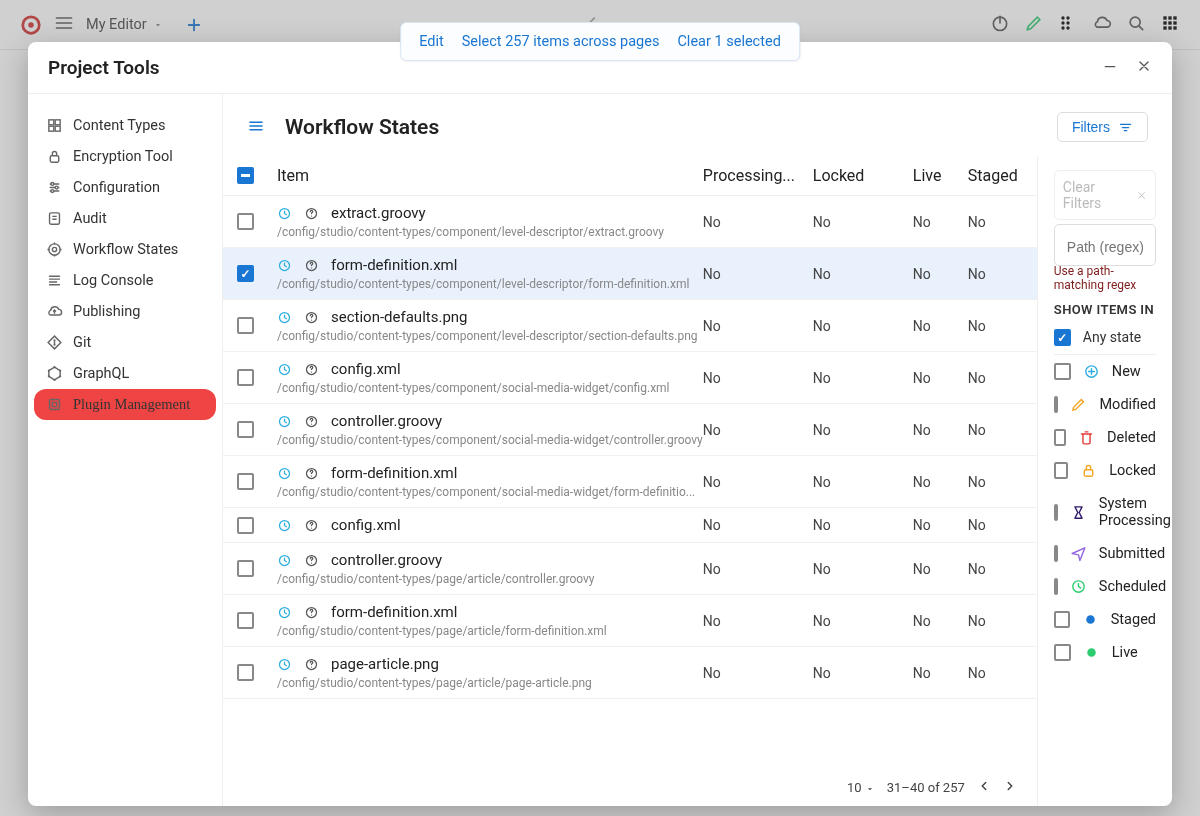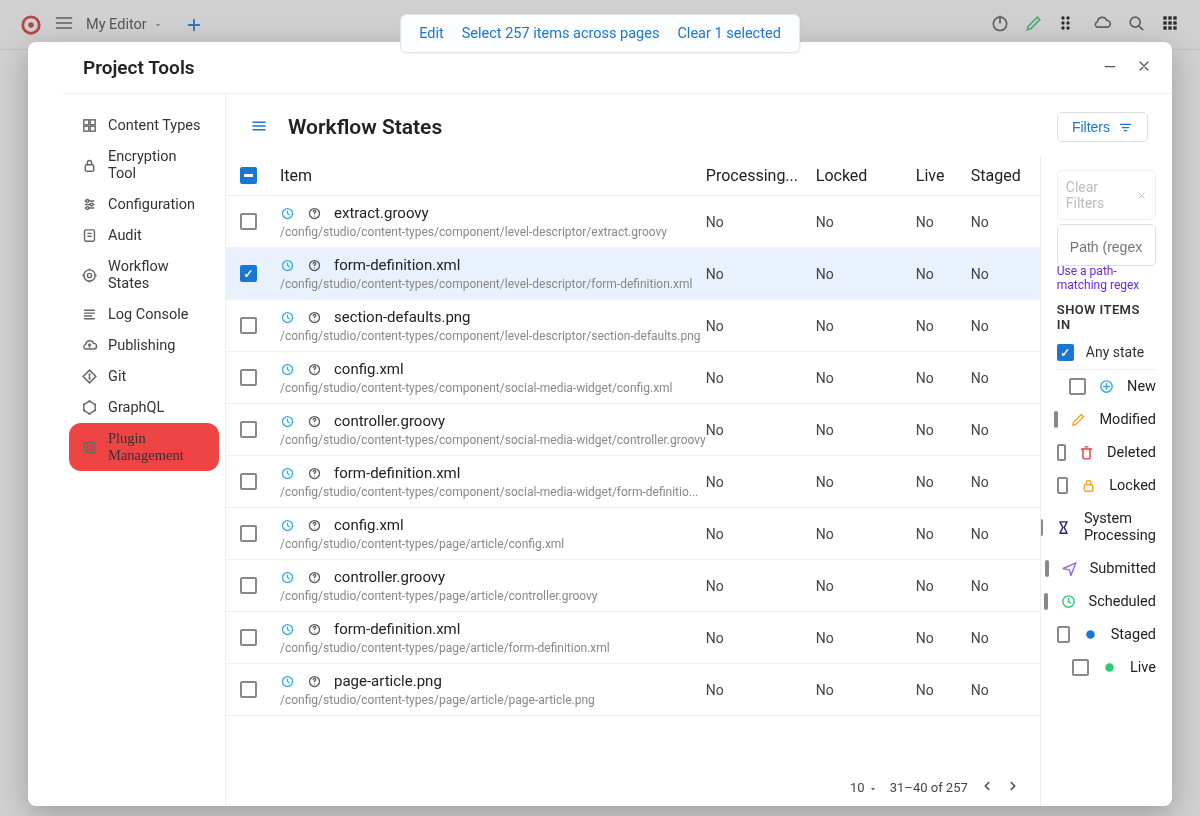--- a/index.html
+++ b/index.html
@@ -15,34 +15,34 @@
 .app-toolbar .spacer { flex: 1; }
 .app-toolbar .right-icons { display: flex; gap: 14px; align-items: center; }
 .app-toolbar .right-icons svg { width: 20px; height: 20px; color: #555; }
 .app-toolbar .tbicon { color: #555; }
 .app-toolbar .back-icon { color: #888; }
 
 
 .overlay-dim { position: absolute; inset: 0; background: rgba(120,120,120,0.35); }
 
 
-.floating-bar { position: absolute; top: 14px; left: 50%; transform: translateX(-50%); background: #fcfdff; border: 1px solid #d9e6f6; border-radius: 6px; padding: 10px 18px; display: flex; gap: 18px; font-size: 14.5px; box-shadow: 0 1px 2px rgba(0,0,0,0.05); z-index: 20; }
+.floating-bar { position: absolute; top: 22px; left: 50%; transform: translateX(-50%); background: #fcfdff; border: 1px solid #d9e6f6; border-radius: 6px; padding: 10px 18px; display: flex; gap: 18px; font-size: 14.5px; box-shadow: 0 1px 2px rgba(0,0,0,0.05); z-index: 20; }
 .floating-bar span { color: #1976d2; cursor: pointer; }
 
 
-.modal { position: absolute; top: 42px; left: 28px; right: 28px; bottom: 10px; background: #fff; border-radius: 8px; box-shadow: 0 8px 30px rgba(0,0,0,0.25); display: flex; flex-direction: column; overflow: hidden; z-index: 10; padding-left: 35px; }
+.modal { position: absolute; top: 42px; left: 28px; right: 28px; bottom: 10px; background: #fff; border-radius: 8px; box-shadow: 0 8px 30px rgba(0,0,0,0.25); display: flex; flex-direction: column; overflow: hidden; z-index: 10; }
 .modal-header { display: flex; align-items: center; justify-content: space-between; padding: 14px 20px; }
 .modal-header h2 { font-size: 19px; font-weight: 600; color: #222; }
 .modal-header .win-ctrls { display: flex; gap: 18px; color: #555; }
 .modal-header .win-ctrls svg { width: 16px; height: 16px; cursor: pointer; }
 
 .modal-body { flex: 1; display: flex; border-top: 1px solid #eee; overflow: hidden; }
 
 
-.sidebar { width: 163px; border-right: 1px solid #eee; padding: 16px 0; }
+.sidebar { width: 195px; border-right: 1px solid #eee; padding: 16px 0; }
 .sidebar-item { display: flex; align-items: center; gap: 10px; padding: 7px 18px; font-size: 14.5px; color: #333; cursor: pointer; }
 .sidebar-item svg { width: 17px; height: 17px; color: #666; flex-shrink: 0; }
 .sidebar-item.selected { background: #ef4444; border-radius: 12px; margin: 0 6px; padding-left: 12px; font-family: Liberation Serif, serif; }
 
 
 .main { flex: 1; display: flex; flex-direction: column; overflow: hidden; }
 .main-head { display: flex; align-items: center; padding: 18px 24px 14px; gap: 20px; }
 .main-head .hamburger { color: #1976d2; }
 .main-head h3 { font-size: 21px; font-weight: 600; color: #222; }
 .main-head .flex { flex: 1; }
@@ -86,25 +86,25 @@
 
 
 .pager { display: flex; align-items: center; justify-content: flex-end; gap: 12px; padding: 10px 20px; font-size: 13px; color: #444; }
 .pager .pgicon { color: #444; cursor: pointer; }
 
 
 .filters-panel { width: 210px; padding: 14px 16px; display: flex; flex-direction: column; gap: 4px; overflow-y:auto; }
 .clear-filters { display: flex; align-items:center; justify-content:center; gap: 8px; border: 1px solid #eee; border-radius: 5px; padding: 8px; color: #bbb; font-size: 14px; cursor: default; }
 .clear-filters svg { width: 13px; height: 13px; }
 .path-input { width: 100%; border: 1px solid #ddd; border-radius: 5px; padding: 14px 12px 10px; font-size: 14px; color: #666; }
-.path-hint { color: #6d28d9; font-size: 12px; margin-top: -6px; }
+.path-hint { color: #7f1d1d; font-size: 12px; margin-top: -6px; }
 .filters-panel h5 { font-size: 13px; letter-spacing: 0.4px; color: #333; font-weight: 600; margin-top: 6px; }
 .state-list { display: flex; flex-direction: column; }
 .state-any { padding: 8px 0; border-bottom: 1px solid #eee; display:flex; align-items:flex-start; gap:12px; }
-.state-item { display: flex; align-items: center; gap: 12px; padding: 8px 0; justify-content: flex-end; }
+.state-item { display: flex; align-items: center; gap: 12px; padding: 8px 0; }
 .state-item .sicon { width: 17px; height: 17px; display:flex; align-items:center; justify-content:center; }
 .state-item .slabel { font-size: 14.5px; color: #222; }
 
 </style>
 </head>
 <body>
 
 <div class="app-backdrop">
   <div class="app-toolbar">
     <span class="logo">
@@ -461,21 +461,20 @@
                       <circle cx="12" cy="12" r="8" fill="none" stroke="#2eaee0" stroke-width="2"></circle>
                       <path d="M12 8v4l3 2" stroke="#2eaee0" stroke-width="2" fill="none" stroke-linecap="round"></path>
                     </svg>
                     <svg class="q-icon" width="15" height="15" viewBox="0 0 24 24">
                       <circle cx="12" cy="12" r="8" fill="none" stroke="#555" stroke-width="2"></circle>
                       <path d="M10 9a2 2 0 114 0c0 1.5-2 1.5-2 3" stroke="#555" stroke-width="2" fill="none" stroke-linecap="round"></path>
                       <circle cx="12" cy="16" r="1" fill="#555"></circle>
                     </svg> 
                     <span class="fname">config.xml</span>
                   </div>
-                  <div class="path-line">/config/studio/content-types/page/article/config.xml</div>
                 </div>
                 <div class="cproc">No</div>
                 <div class="clock">No</div>
                 <div class="clive">No</div>
                 <div class="cstaged">No</div>
               </div>
               <div class="trow">
                 <div class="cchk">
                   <span class="chk"></span>
                 </div>

